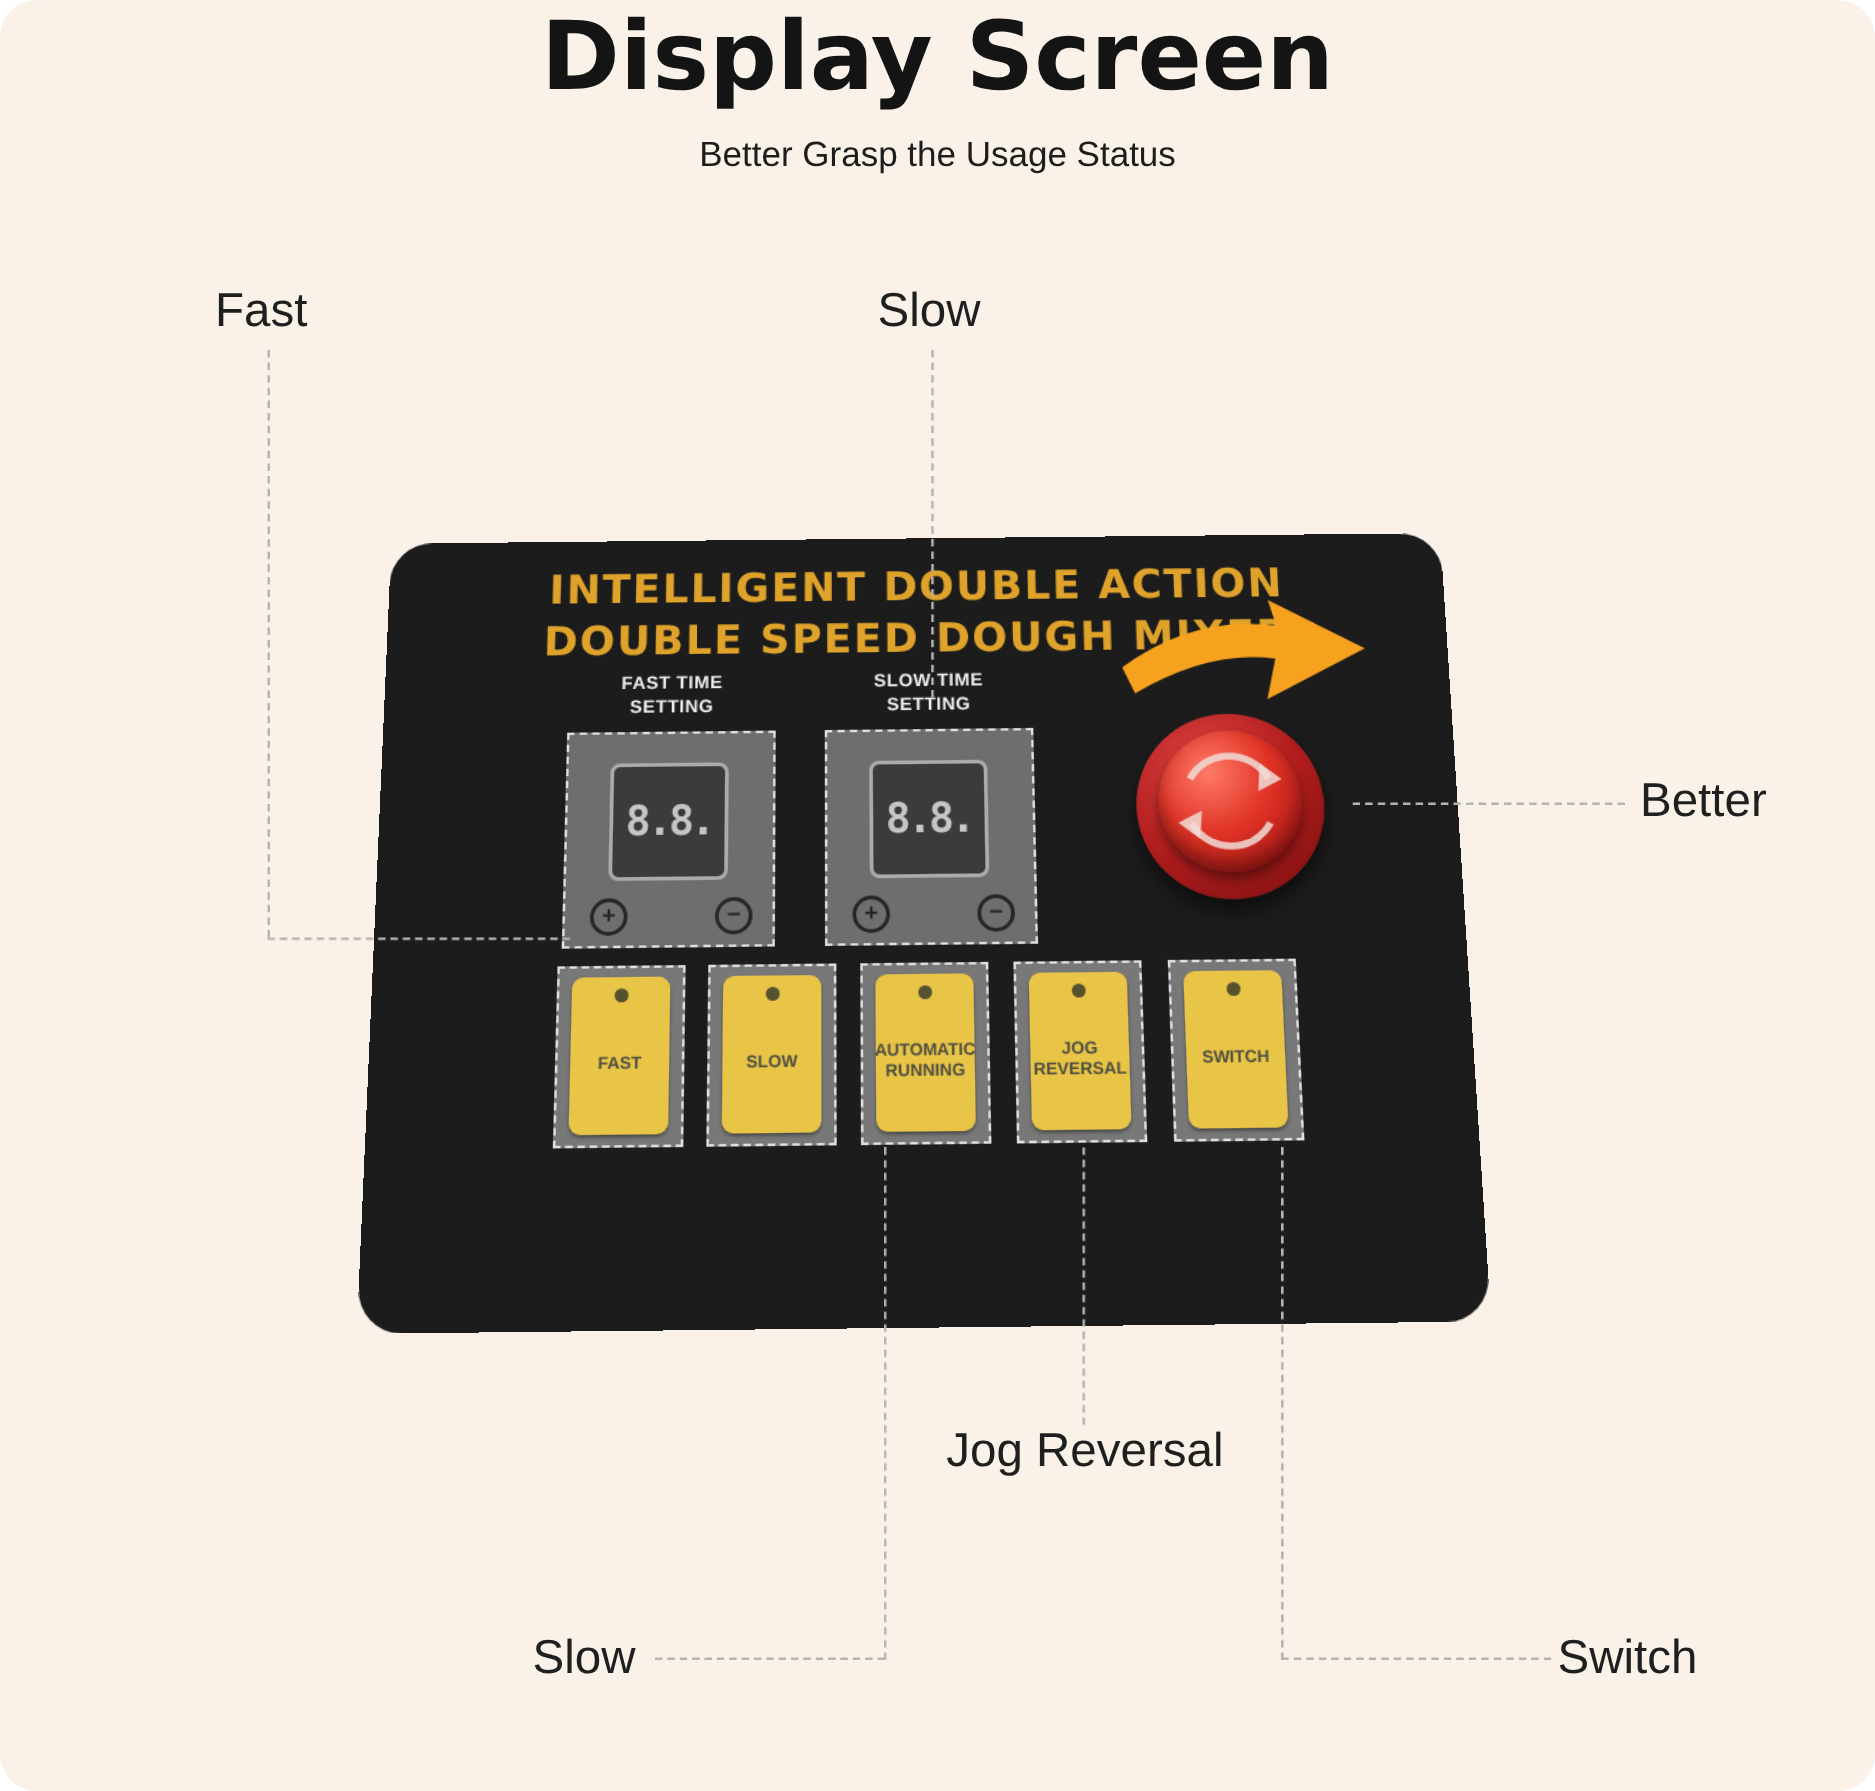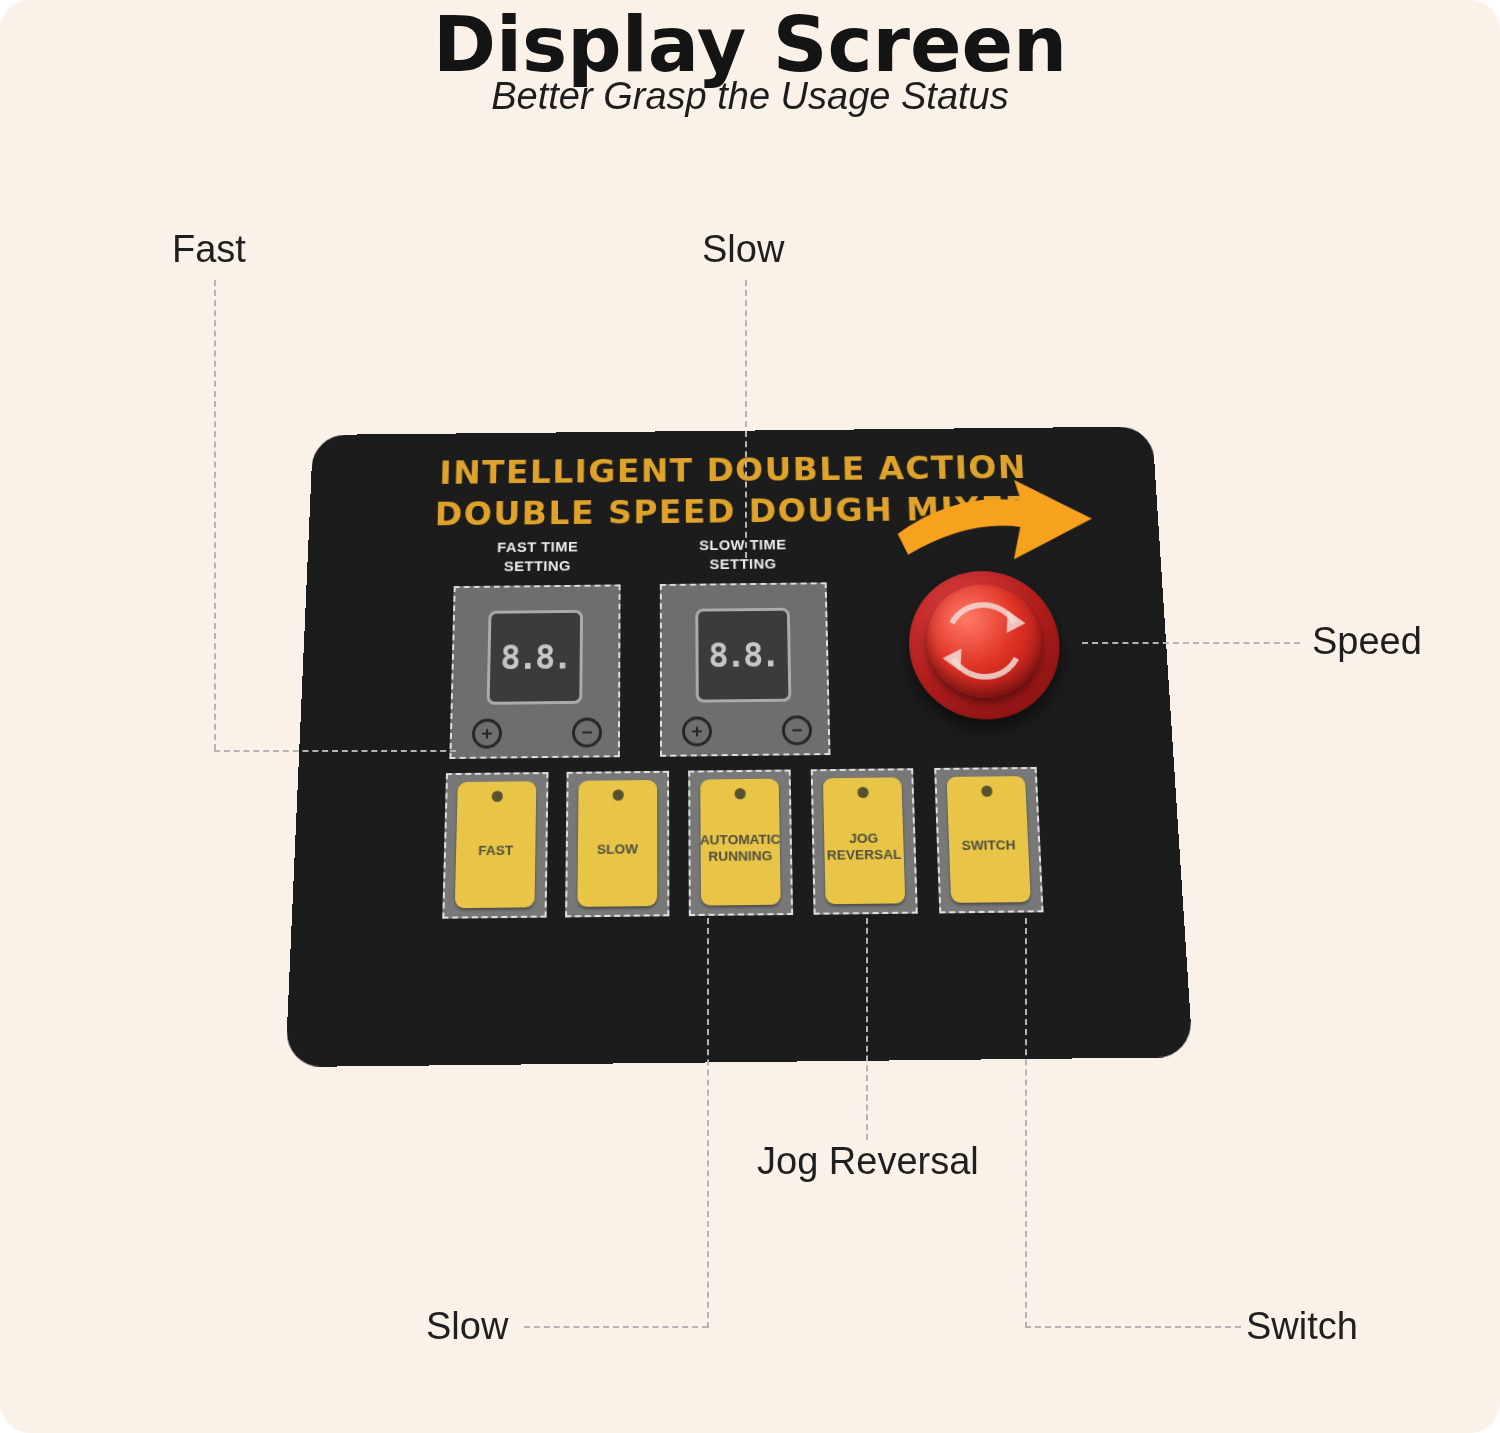--- a/index.html
+++ b/index.html
@@ -3,21 +3,21 @@
 <meta charset="utf-8">
 <style>
   html,body{margin:0;padding:0;background:#ffffff;}
   body{font-family:"Liberation Sans",sans-serif;}
   #page{position:relative;width:1500px;height:1433px;background:var(--background,#FAF2E9);overflow:hidden;border-radius:30px;}
   .abs{position:absolute;}
 
   
   #title{top:0px;left:0;width:100%;text-align:center;font-size:76px;font-weight:bold;
          color:#141414;letter-spacing:0px;font-family:"DejaVu Sans",sans-serif;}
-  #subtitle{top:75px;left:0;width:100%;text-align:center;font-size:38px;color:#1d1d1d;font-style:italic;}
+  #subtitle{top:108px;left:0;width:100%;text-align:center;font-size:28px;color:#1d1d1d;}
 
   
   .callout-label{font-size:38px;color:#1f1f1f;white-space:nowrap;z-index:7;}
   .vline{border-left:2px dashed #b4b4b4;width:0;z-index:6;}
   .hline{border-top:2px dashed #b4b4b4;height:0;z-index:6;}
 
   
   #panel{left:300px;top:418px;width:872px;height:632px;background:var(--panel,#1C1C1C);
          border-radius:34px;transform:perspective(560px) rotateX(4deg) rotate(-0.6deg);z-index:1;}
   .panel-heading{left:0;width:100%;text-align:center;font-weight:bold;font-size:34px;
@@ -57,21 +57,21 @@
 </head>
 <body style="--background: #FAF2E9; --panel: #1C1C1C; --gold: #DFA32B; --arrow-orange: #F6A21E; --button-yellow: #E9C547; --estop-red: #C32222;">
 
 <div id="page">
 
   <div class="abs" id="title">Display Screen</div>
   <div class="abs" id="subtitle">Better Grasp the Usage Status</div>
 
   <div class="abs callout-label" style="left:172px;top:228px;">Fast</div>
   <div class="abs callout-label" style="left:702px;top:228px;">Slow</div>
-  <div class="abs callout-label" style="left:1312px;top:620px;">Speed</div>
+  <div class="abs callout-label" style="left:1312px;top:620px;">Better</div>
   <div class="abs callout-label" style="left:757px;top:1140px;">Jog Reversal</div>
   <div class="abs callout-label" style="left:426px;top:1305px;">Slow</div>
   <div class="abs callout-label" style="left:1246px;top:1305px;">Switch</div>
 
   <div class="abs vline" style="left:214px;top:280px;height:470px;"></div>
   <div class="abs hline" style="left:214px;top:750px;width:242px;"></div>
   <div class="abs vline" style="left:745px;top:280px;height:278px;"></div>
   <div class="abs hline" style="left:1082px;top:642px;width:218px;"></div>
   <div class="abs vline" style="left:866px;top:918px;height:222px;"></div>
   <div class="abs vline" style="left:707px;top:918px;height:410px;"></div>

